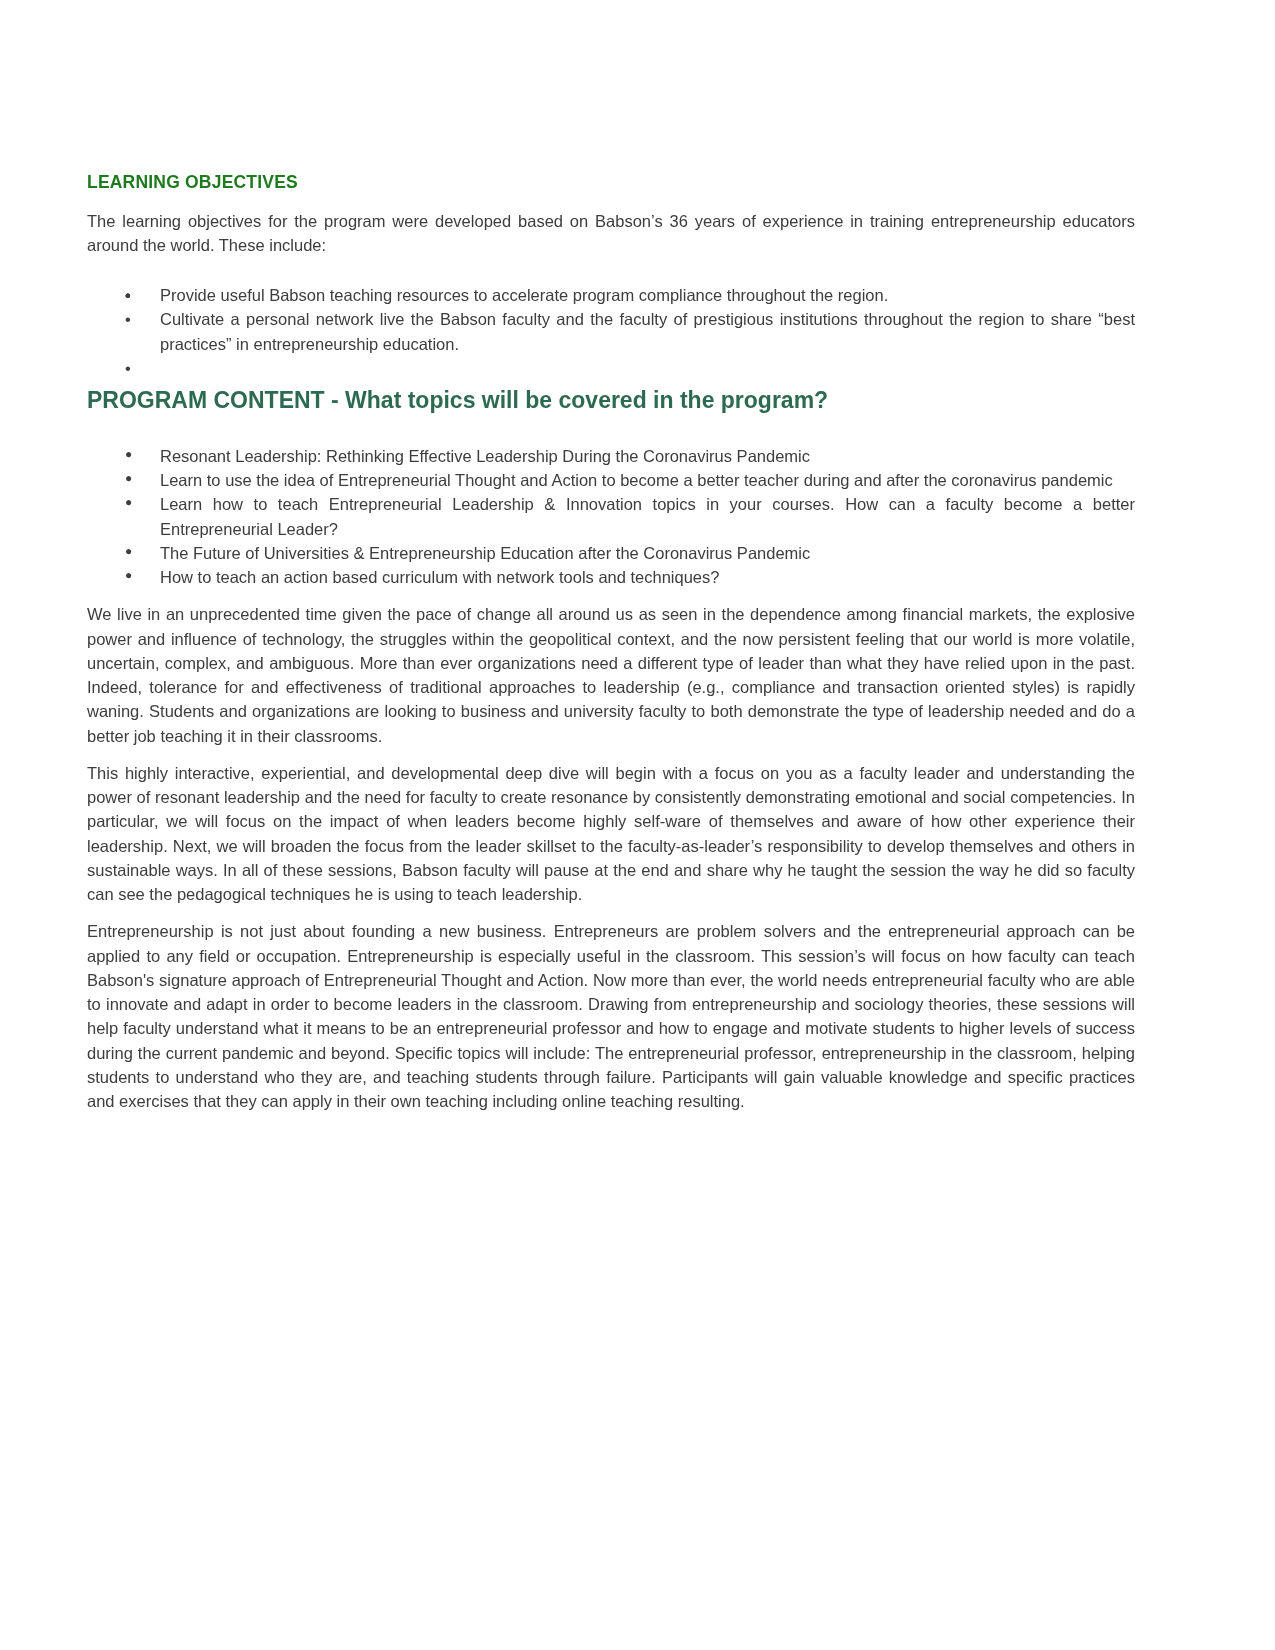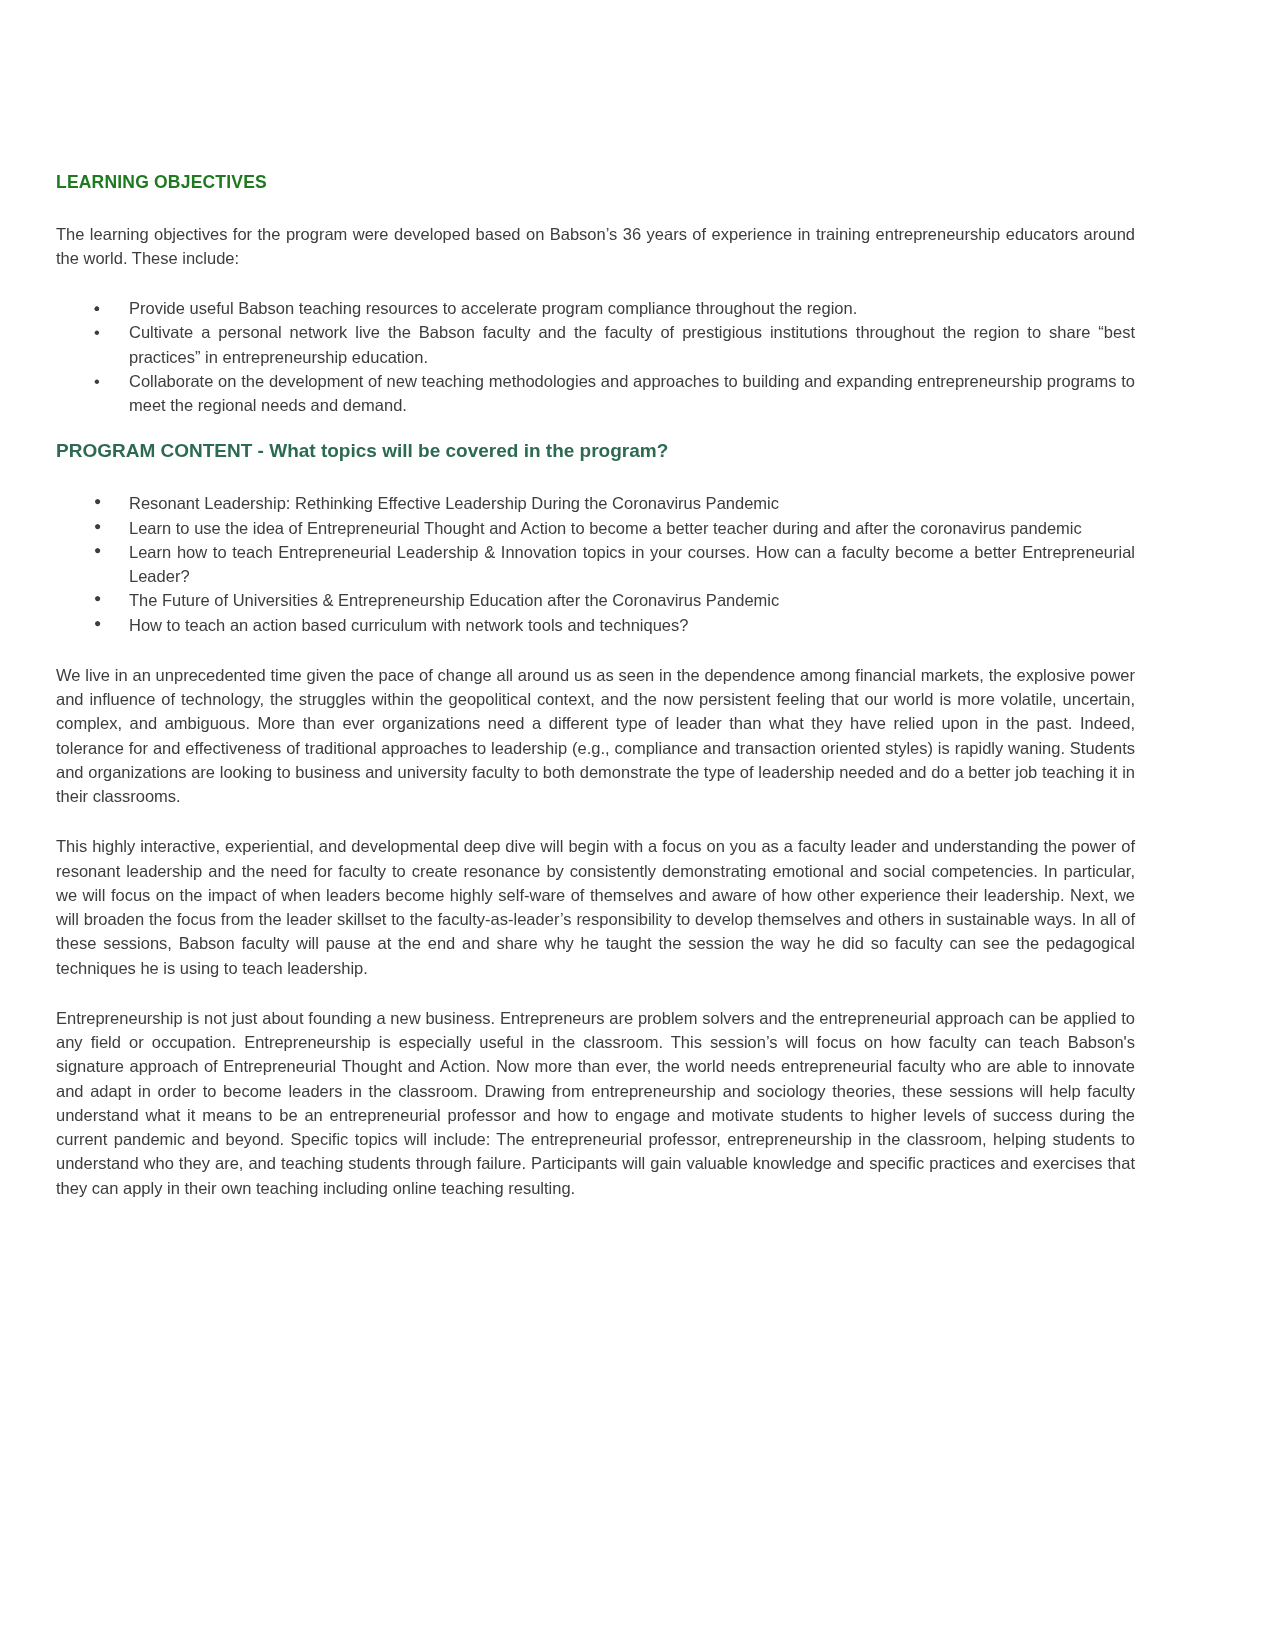--- a/index.html
+++ b/index.html
@@ -2,42 +2,42 @@
 <html><head>
 <meta charset="utf-8">
 <style>
   html, body { margin: 0; padding: 0; background: #ffffff; }
   .page {
     position: relative;
     width: 1275px;
     height: 1650px;
     background: #ffffff;
     box-sizing: border-box;
-    padding: 170px 140px 0 56px;
+    padding: 170px 140px 0 87px;
     font-family: "Liberation Sans", "DejaVu Sans", sans-serif;
     color: #3d3d3d;
     font-size: 16.5px;
     line-height: 1.47;
     overflow: hidden;
   }
   .heading-primary {
     color: #1e7a1e;
     font-weight: bold;
     font-size: 17.5px;
     letter-spacing: 0.2px;
     margin: 0;
   }
   .heading-secondary {
     color: #2d6a52;
     font-weight: bold;
-    font-size: 19px;
-    margin: 20px 0 0 0;
+    font-size: 23px;
+    margin: 28px 0 0 0;
   }
   .para {
-    margin: 26px 0 0 0;
+    margin: 13px 0 0 0;
     text-align: justify;
   }
   ul.doc-list {
     list-style: none;
     margin: 26px 0 0 0;
     padding: 0;
   }
   ul.doc-list li {
     position: relative;
     padding-left: 73px;
@@ -70,21 +70,20 @@
     <li>
       <span class="marker">•</span>
       <span>Provide useful Babson teaching resources to accelerate program compliance throughout the region.</span>
     </li>
     <li>
       <span class="marker">•</span>
       <span>Cultivate a personal network live the Babson faculty and the faculty of prestigious institutions throughout the region to share “best practices” in entrepreneurship education.</span>
     </li>
     <li>
       <span class="marker">•</span>
-      <span>Collaborate on the development of new teaching methodologies and approaches to building and expanding entrepreneurship programs to meet the regional needs and demand.</span>
     </li>
   </ul>
 
   <h2 class="heading-secondary">PROGRAM CONTENT - What topics will be covered in the program?</h2>
 
   <ul class="doc-list round-list">
     <li>
       <span class="marker">●</span>
       <span>Resonant Leadership: Rethinking Effective Leadership During the Coronavirus Pandemic</span>
     </li>

